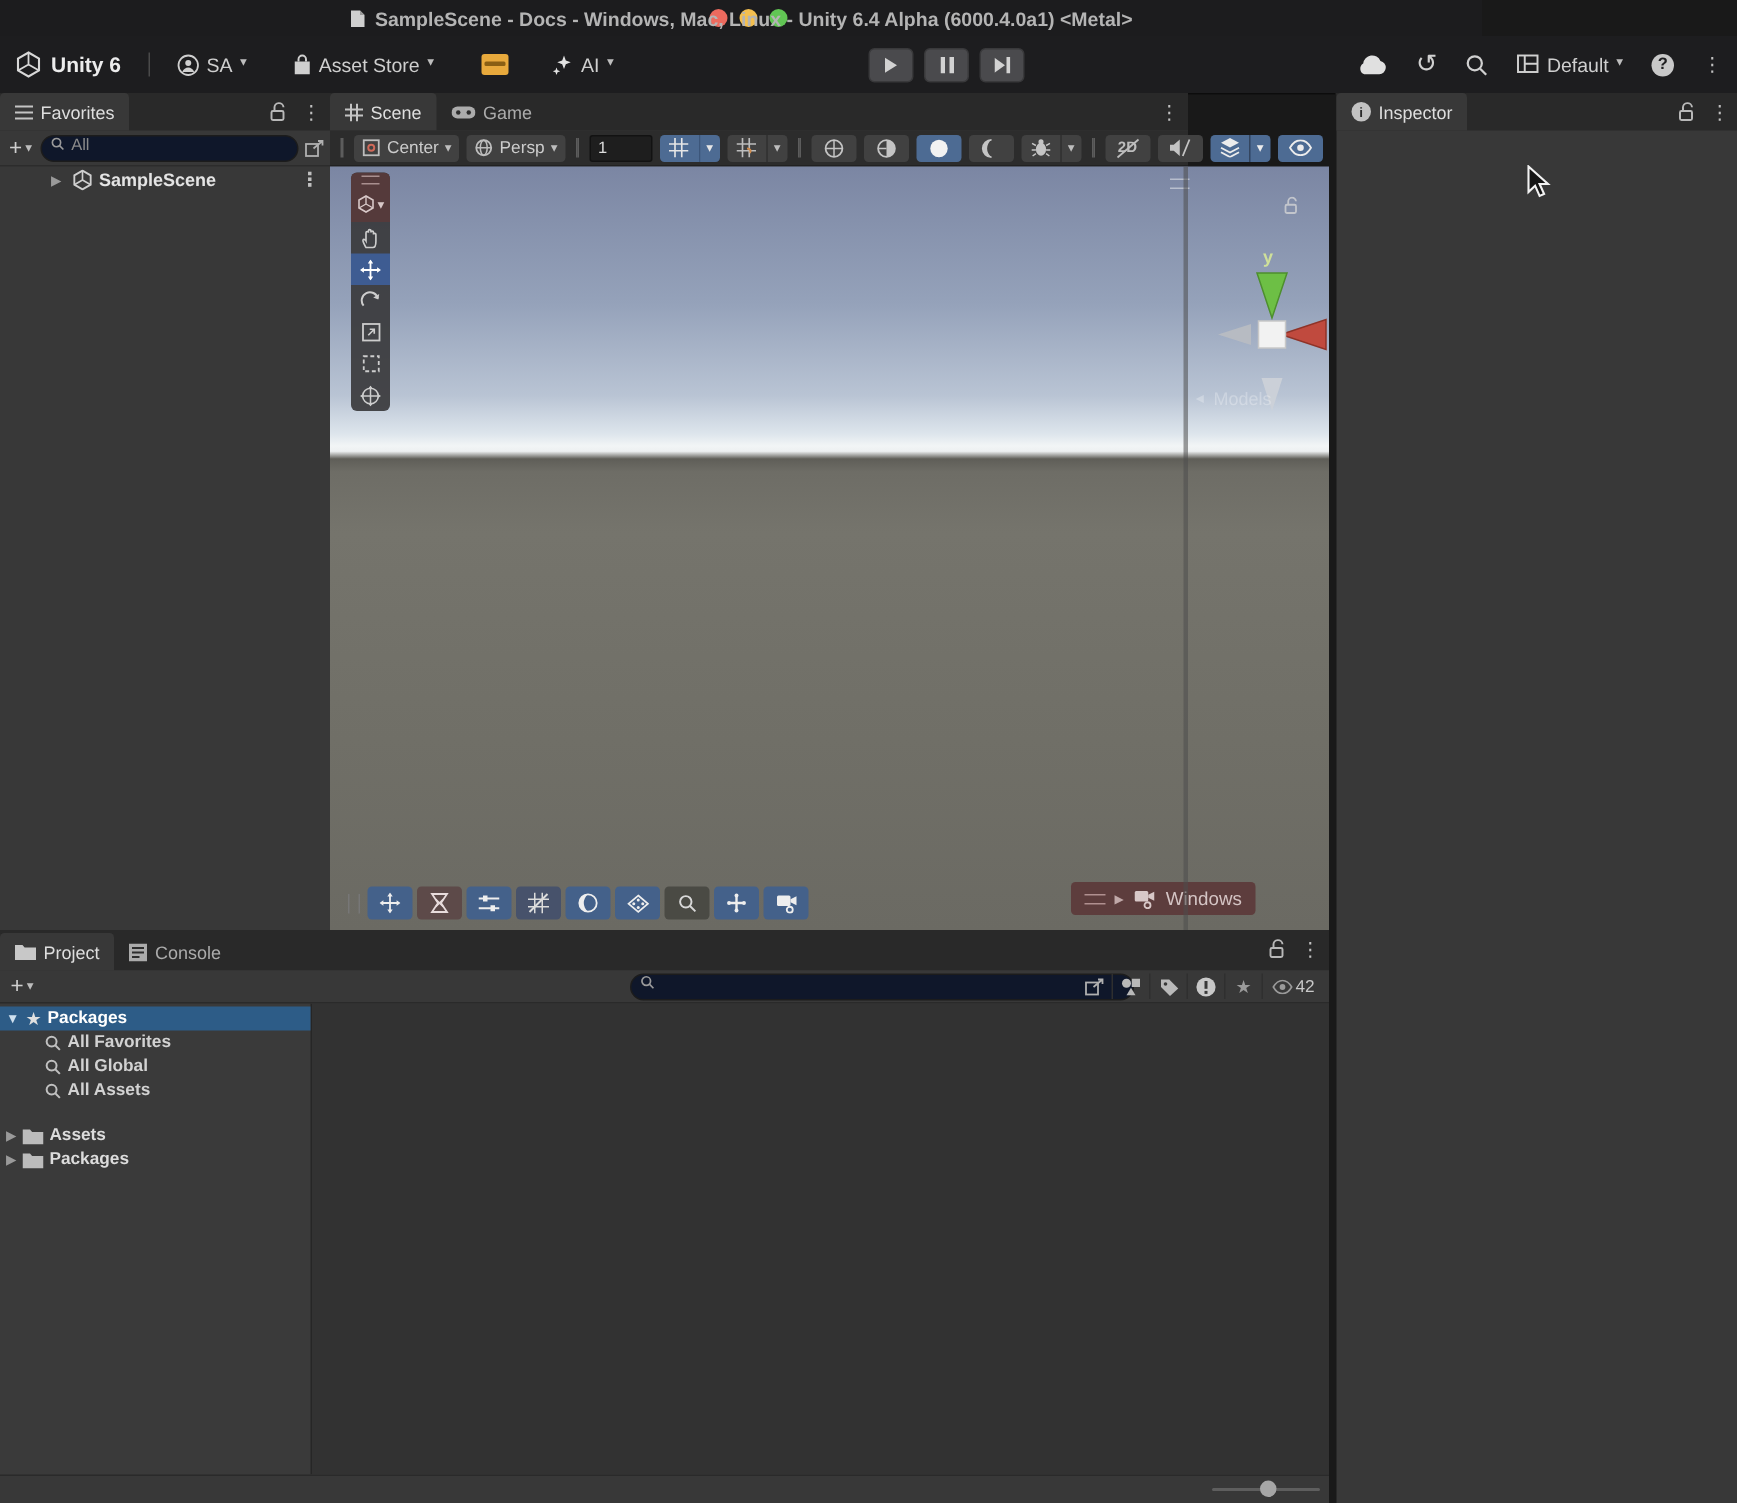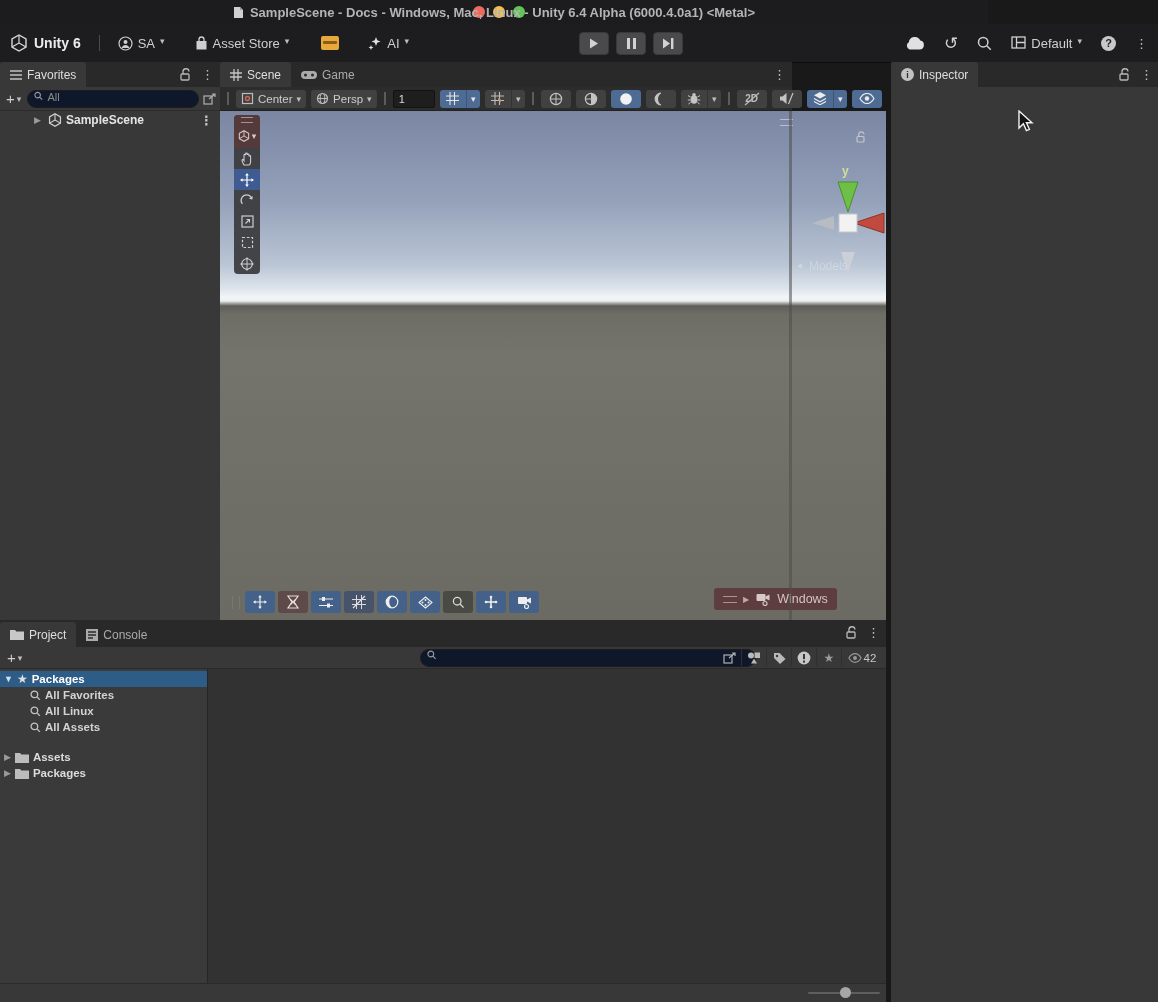--- a/index.html
+++ b/index.html
@@ -656,21 +656,21 @@
             <circle cx="4" cy="4" r="3" fill="none" stroke="#c0c0c0" stroke-width="1.2"></circle>
             <path d="M6.2 6.2L9 9" stroke="#c0c0c0" stroke-width="1.2"></path>
           </svg>
           <span class="lbl">All Favorites</span>
         </div>
         <div class="t-row t-sub">
           <svg width="11" height="11" viewBox="0 0 10 10">
             <circle cx="4" cy="4" r="3" fill="none" stroke="#c0c0c0" stroke-width="1.2"></circle>
             <path d="M6.2 6.2L9 9" stroke="#c0c0c0" stroke-width="1.2"></path>
           </svg>
-          <span class="lbl">All Linux</span>
+          <span class="lbl">All Global</span>
         </div>
         <div class="t-row t-sub">
           <svg width="11" height="11" viewBox="0 0 10 10">
             <circle cx="4" cy="4" r="3" fill="none" stroke="#c0c0c0" stroke-width="1.2"></circle>
             <path d="M6.2 6.2L9 9" stroke="#c0c0c0" stroke-width="1.2"></path>
           </svg>
           <span class="lbl">All Assets</span>
         </div>
         <div class="t-gap"></div>
         <div class="t-row">

